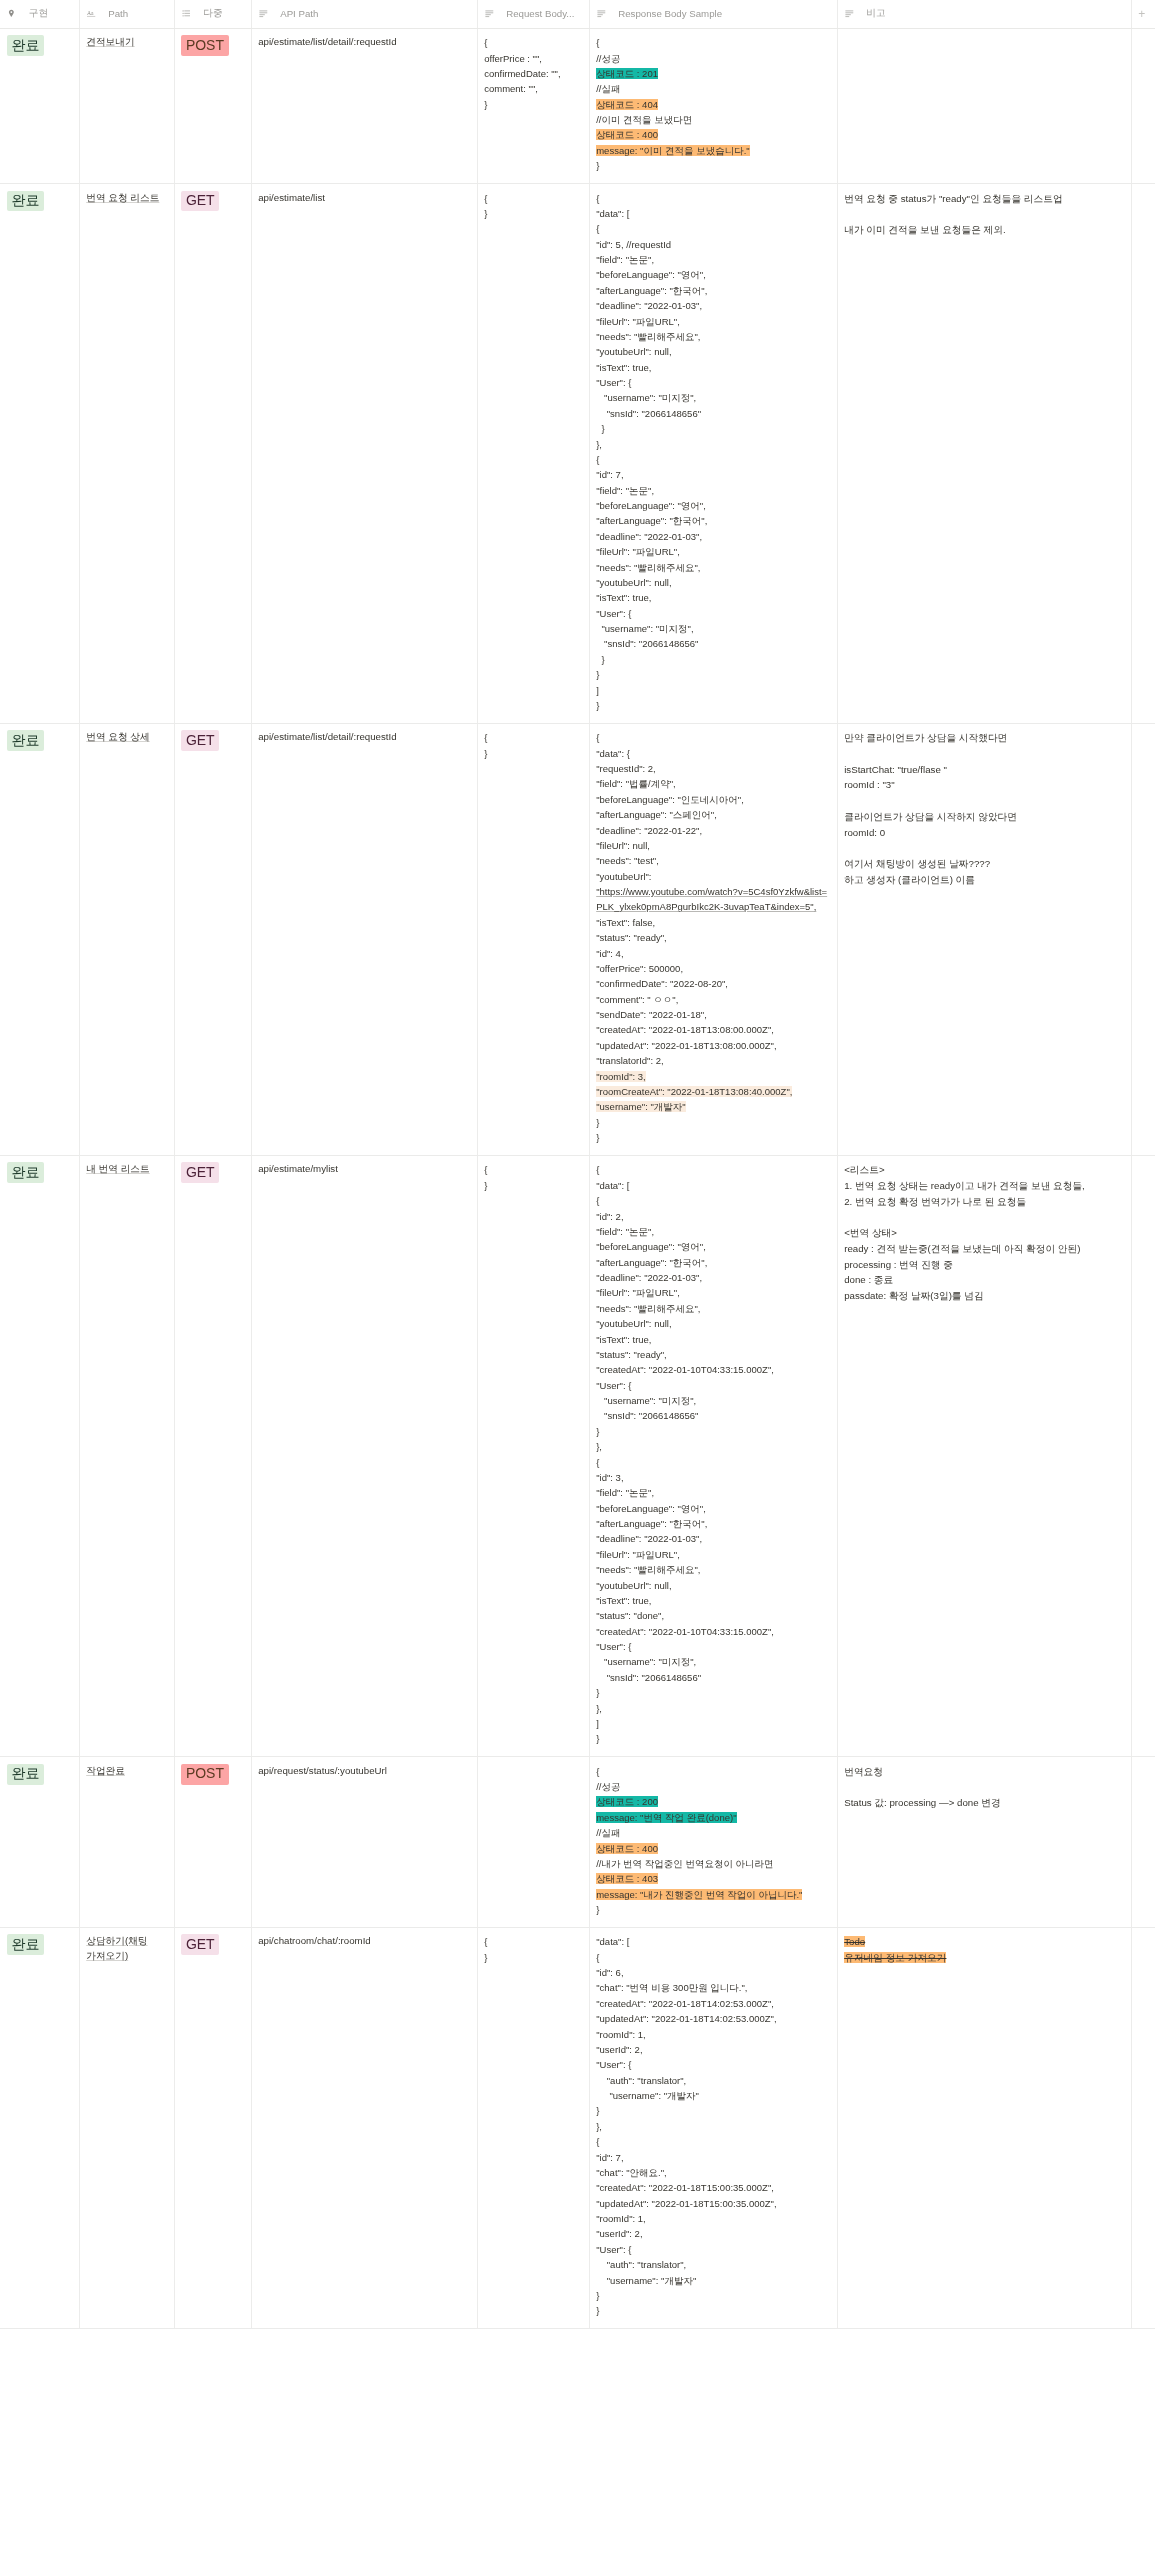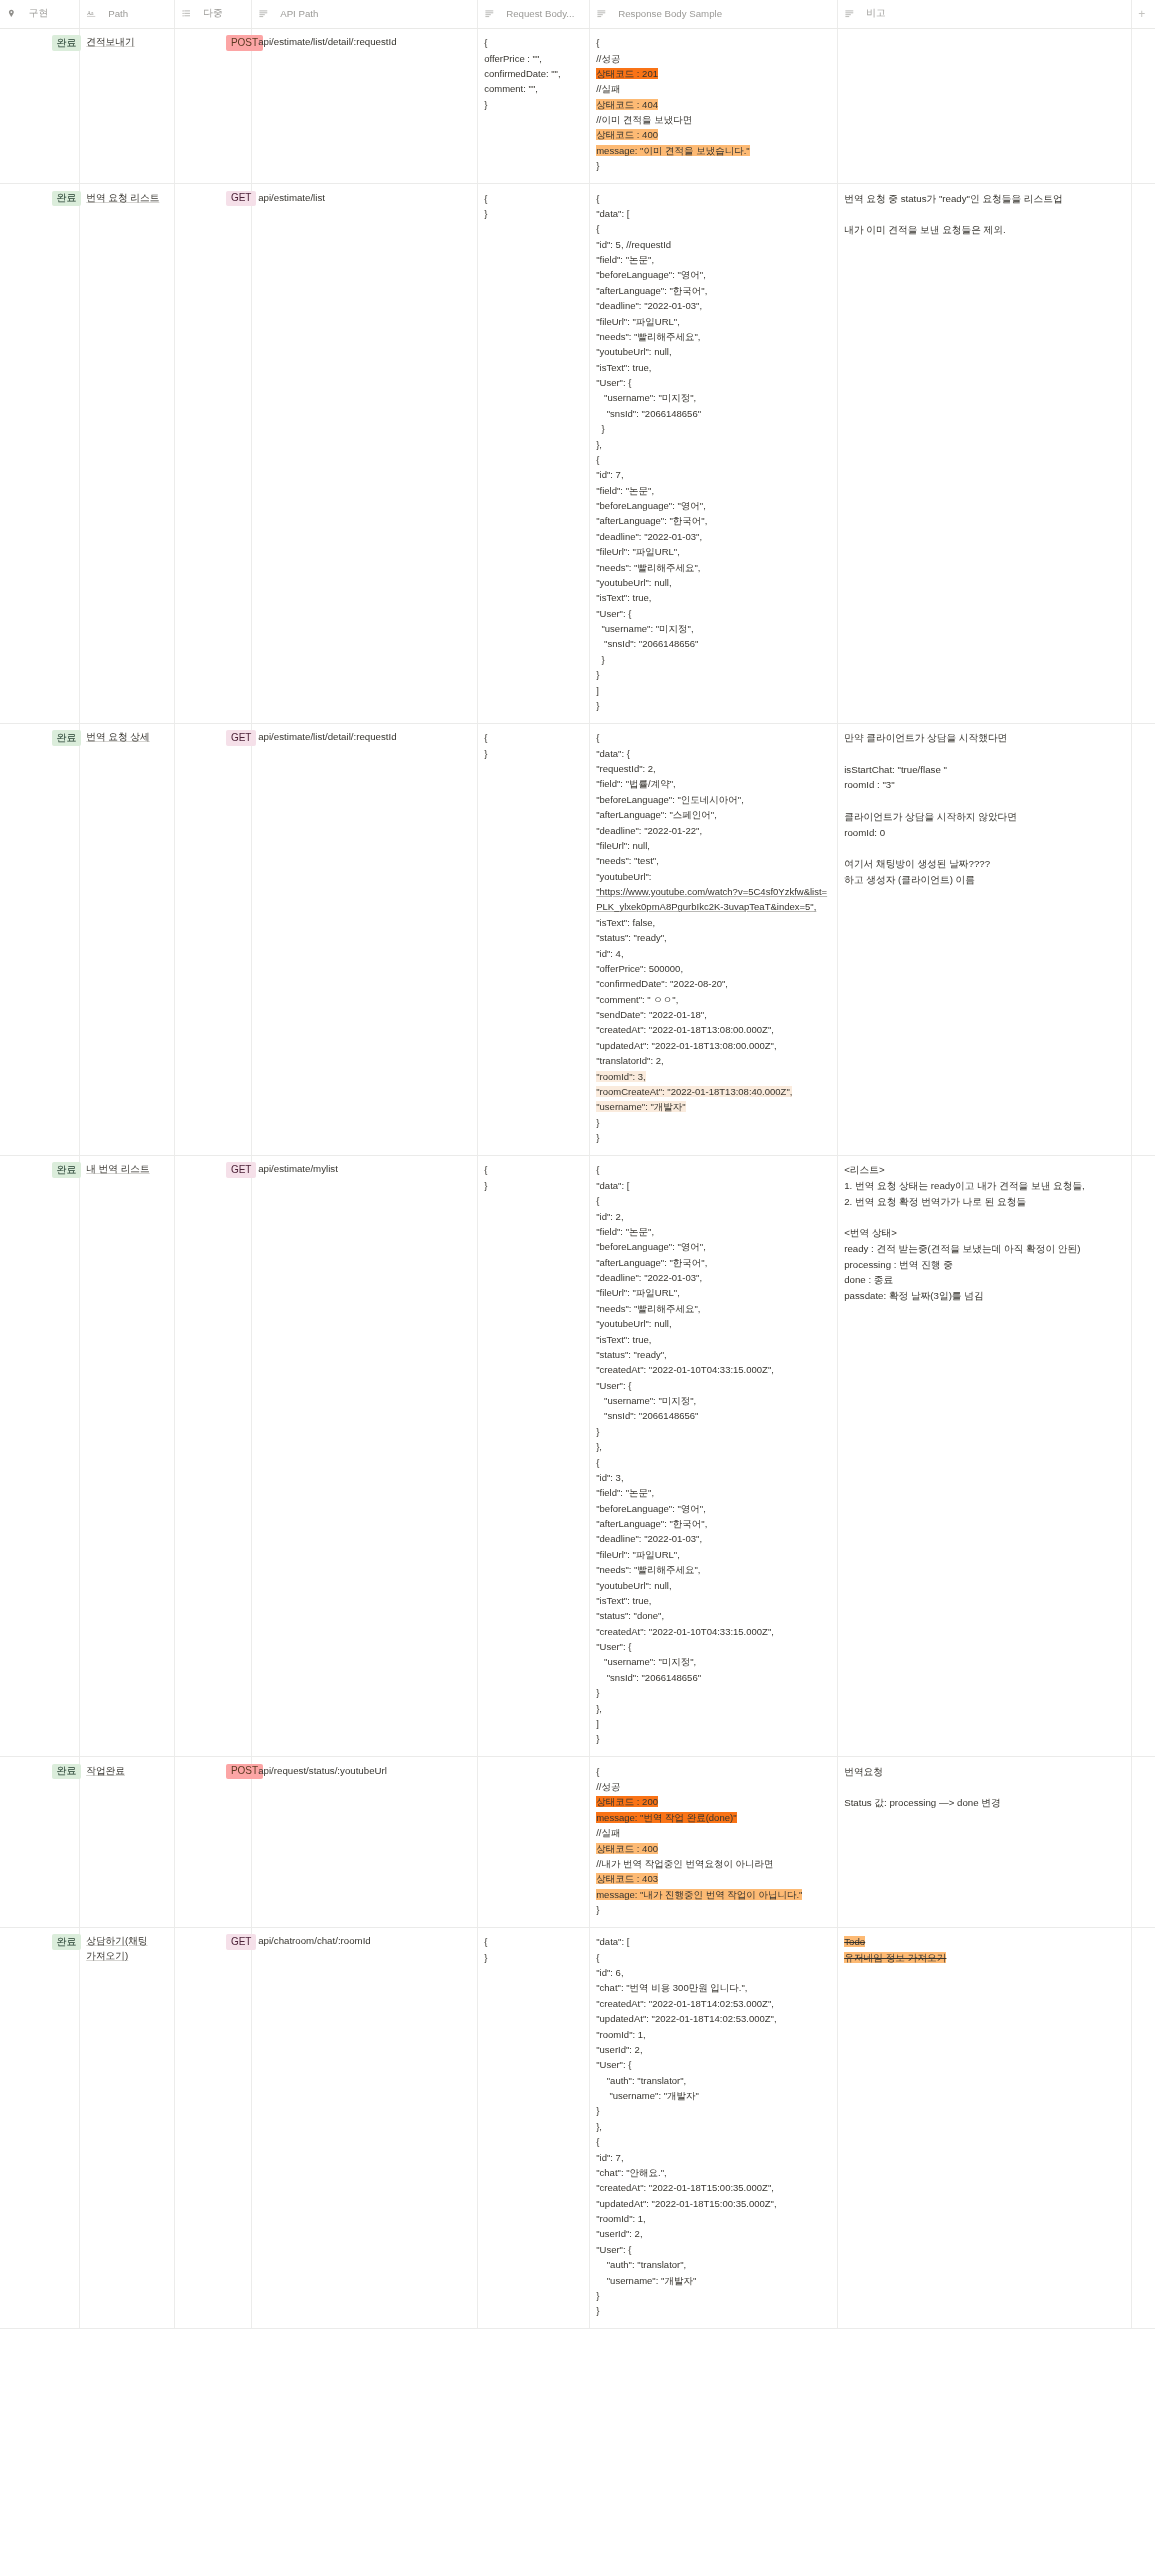--- a/index.html
+++ b/index.html
@@ -60,24 +60,23 @@
     font-size: 9.7px;
     line-height: 1.48;
     color: #37352f;
   }
   tbody td:last-child { border-right: none; }
 
   .chip {
     display: inline-block;
     padding: 0.7px 4.7px 1.3px 4.7px;
     border-radius: 2px;
-    font-size: 10px;
+    font-size: 14px;
     line-height: 1.35;
     white-space: nowrap;
-    margin-left: 45px;
   }
   .chip-green  { background: #dbeddb; color: #1c3829; }
   .chip-orange { background: #fca5a5; color: #5c3b23; }
   .chip-pink   { background: #f5e0e9; color: #4c2238; }
 
   .title-link {
     text-decoration: underline;
     text-decoration-color: #d6d5d2;
     text-underline-offset: 1.3px;
     color: #37352f;
@@ -87,21 +86,21 @@
   }
 
   .code-block {
     white-space: pre-wrap;
     word-break: break-word;
     font-family: "Liberation Sans", "DejaVu Sans", sans-serif;
     font-size: 9.5px;
     line-height: 1.62;
   }
   .code-block .ln { display: block; }
-  .hl-green { background: #f97316; }
+  .hl-green { background: #14b8a6; }
   .hl-pink  { background: #fdba74; }
   .hl-tan   { background: #faebdd; }
   .lnk {
     color: #37352f;
     text-decoration: underline;
     text-decoration-color: #b9b8b5;
     word-break: break-all;
   }
   .note {
     white-space: pre-wrap;

